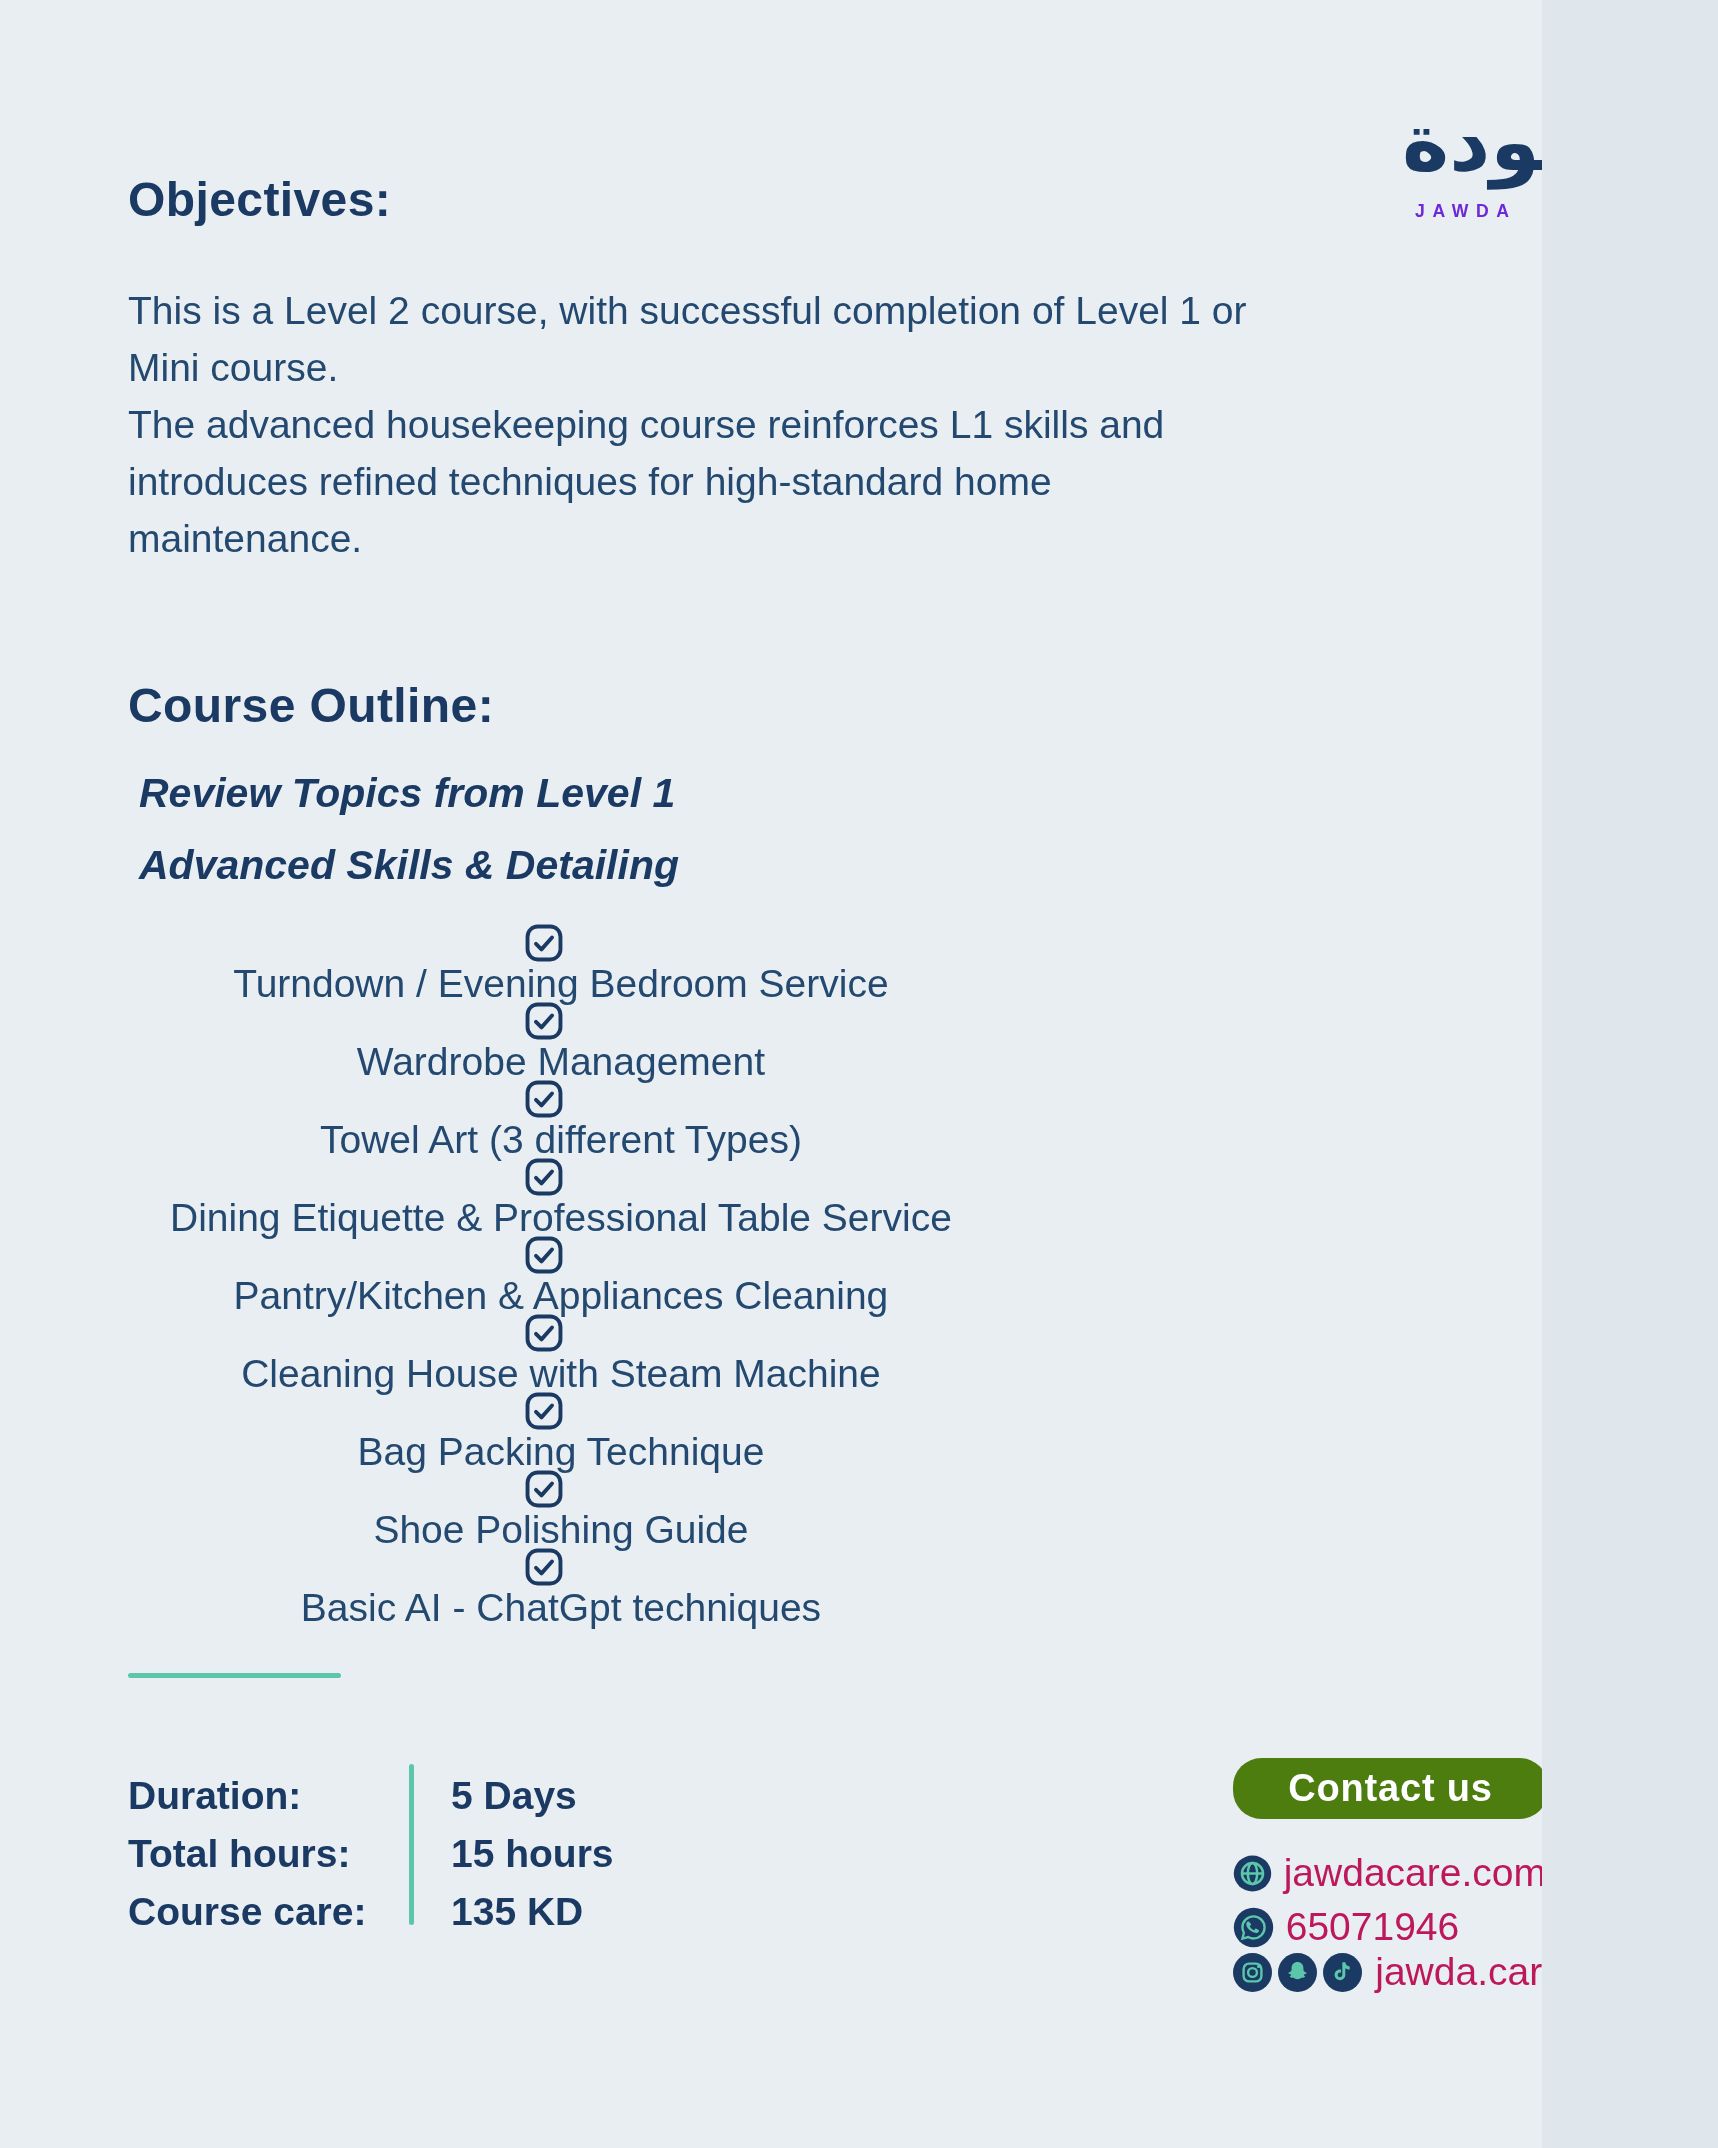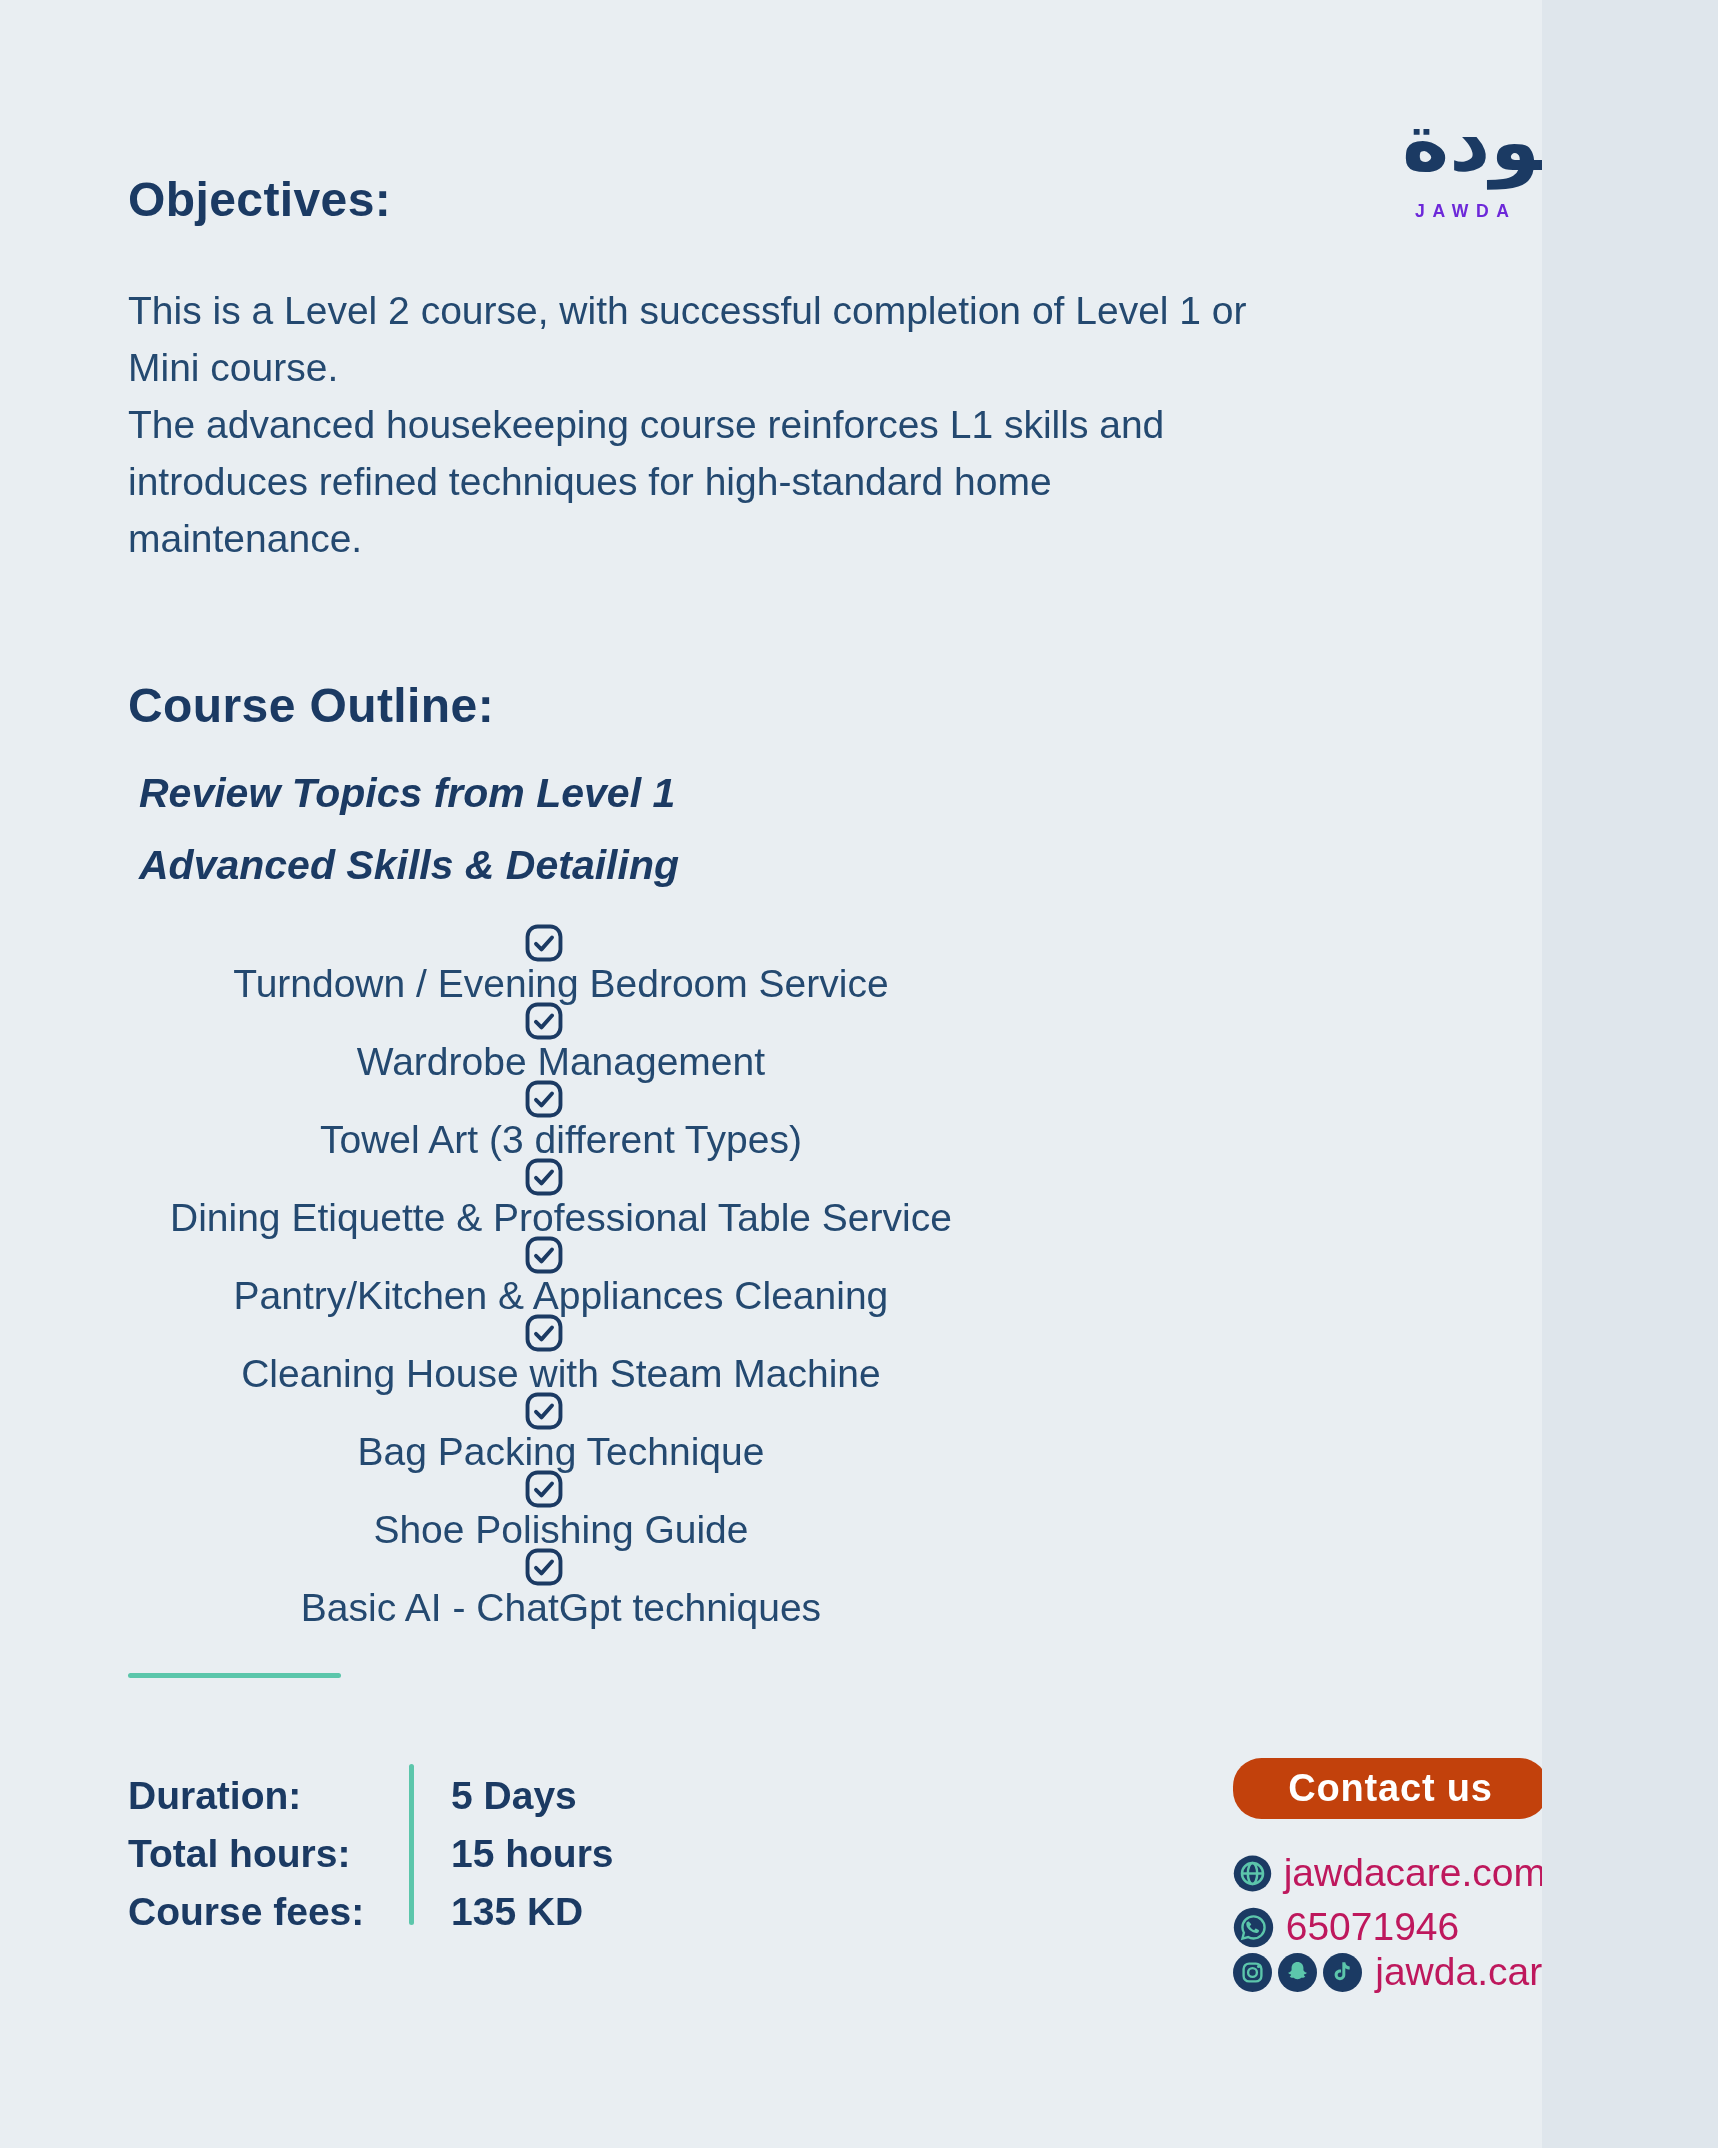--- a/index.html
+++ b/index.html
@@ -66,21 +66,21 @@
     position:absolute;top:1767px;
     font-size:39px;font-weight:bold;line-height:58px;color:#1b3a63;
     white-space:nowrap;
   }
   .details-labels{left:128px;}
   .details-values{left:451px;}
   
   .contact-button{
     position:absolute;left:1233px;top:1758px;
     width:315px;height:61px;border-radius:28.5px;
-    background:#c2410c;
+    background:#4d7c0f;
     display:flex;align-items:center;justify-content:center;
     cursor:pointer;
   }
   .contact-button span{
     color:#ffffff;font-size:38px;font-weight:bold;letter-spacing:0.8px;
   }
   .contact-row{
     position:absolute;left:1233px;
     display:flex;align-items:center;
     white-space:nowrap;
@@ -182,21 +182,21 @@
           </svg></span>
       <span class="check-label">Basic AI - ChatGpt techniques</span>
     </div>
   </div>
 
   <div class="divider-h"></div>
 
   <div class="details-labels">
     <div>Duration:</div>
     <div>Total hours:</div>
-    <div>Course fees:</div>
+    <div>Course care:</div>
   </div>
   <div class="divider-v"></div>
   <div class="details-values">
     <div>5 Days</div>
     <div>15 hours</div>
     <div>135 KD</div>
   </div>
 
   <div class="contact-button">
     <span>Contact us</span>

